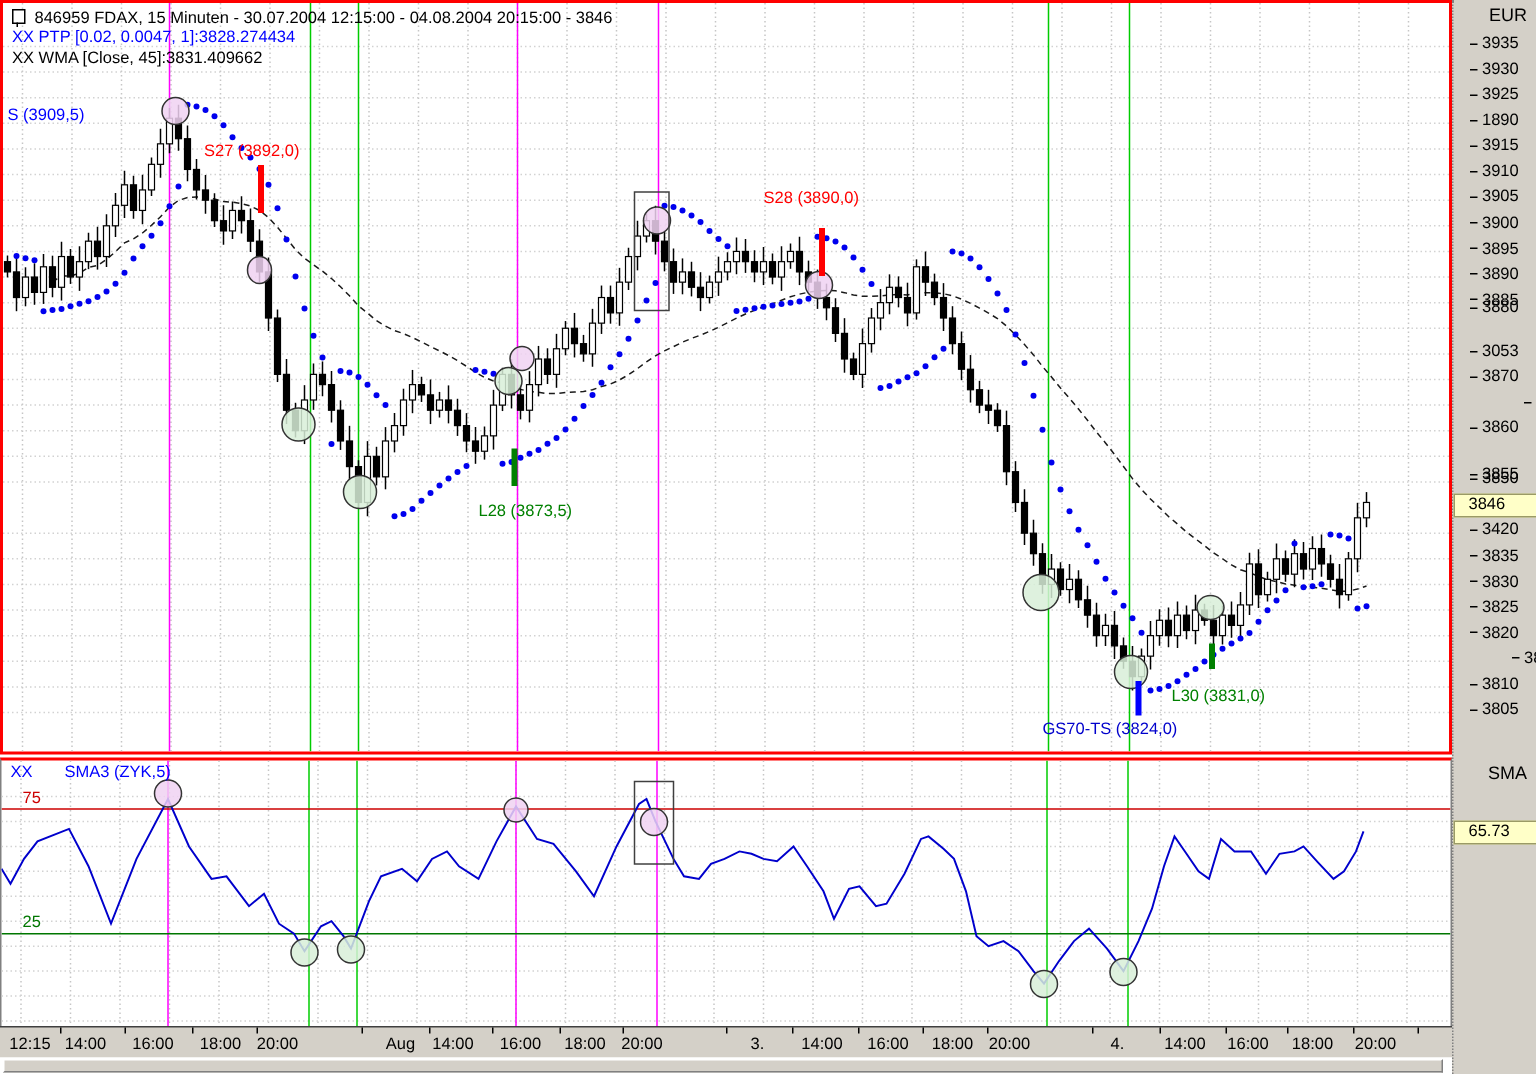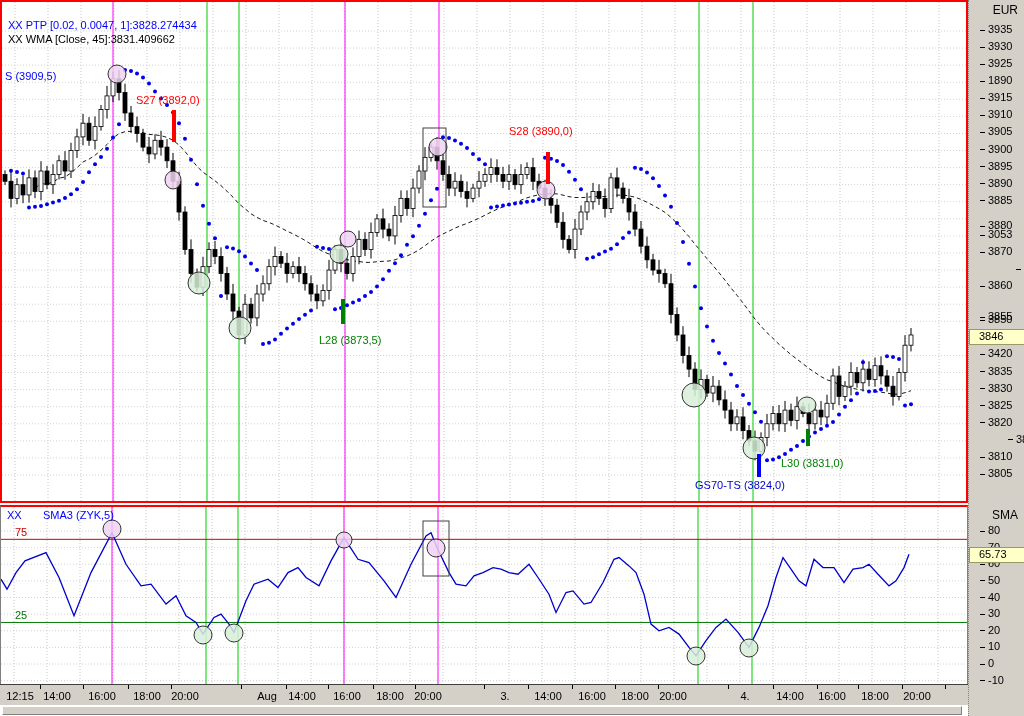--- a/index.html
+++ b/index.html
@@ -52,54 +52,45 @@
         <div class="axis-label" style="top: 40.0769px;">3930</div>
         <div class="axis-label" style="top: 57.1538px;">3925</div>
         <div class="axis-label" style="top: 74.2308px;">1890</div>
         <div class="axis-label" style="top: 91.3077px;">3915</div>
         <div class="axis-label" style="top: 108.385px;">3910</div>
         <div class="axis-label" style="top: 125.462px;">3905</div>
         <div class="axis-label" style="top: 142.538px;">3900</div>
         <div class="axis-label" style="top: 159.615px;">3895</div>
         <div class="axis-label" style="top: 176.692px;">3890</div>
         <div class="axis-label" style="top: 193.769px;">3885</div>
-        <div class="axis-label" style="top: 219px;">3880</div>
+        <div class="axis-label" style="top: 199px;">3880</div>
         <div class="axis-label" style="top: 227.923px;">3053</div>
         <div class="axis-label" style="top: 245px;">3870</div>
         <div class="axis-label" style="top: 262.077px; margin-left: 36px;">3865</div>
         <div class="axis-label" style="top: 279.154px;">3860</div>
         <div class="axis-label" style="top: 296.231px; margin-top: 14px;">3855</div>
         <div class="axis-label" style="top: 313.308px;">3850</div>
         <div class="axis-label" style="top: 347.462px;">3420</div>
         <div class="axis-label" style="top: 364.538px;">3835</div>
         <div class="axis-label" style="top: 381.615px;">3830</div>
         <div class="axis-label" style="top: 398.692px;">3825</div>
         <div class="axis-label" style="top: 415.769px;">3820</div>
         <div class="axis-label" style="top: 432.846px; margin-left: 28px;">3815</div>
         <div class="axis-label" style="top: 449.923px;">3810</div>
         <div class="axis-label" style="top: 467px;">3805</div>
       </div>
     <div class="cur-box" id="price-cur" style="top:329px">3846</div>
     <div class="axis-title" style="top:508px">SMA</div>
-    <div id="osc-axis-labels" style="position:absolute;left:0;top:505px;width:56px;height:180px;">
-        <div class="axis-label" style="top: 19px;">80</div>
-        <div class="axis-label" style="top: 35.625px;">70</div>
-        <div class="axis-label" style="top: 52.25px;">60</div>
-        <div class="axis-label" style="top: 68.875px;">50</div>
-        <div class="axis-label" style="top: 85.5px;">40</div>
-        <div class="axis-label" style="top: 102.125px;">30</div>
-        <div class="axis-label" style="top: 118.75px;">20</div>
-        <div class="axis-label" style="top: 135.375px;">10</div>
-        <div class="axis-label" style="top: 152px;">0</div>
-        <div class="axis-label" style="top: 168.625px;">-10</div>
-      </div>
     <div class="cur-box" id="osc-cur" style="top:547px">65.73</div>
   </div>
 
   <div id="upper-panel">
+    <div class="t-line" id="title-line">
+      <span id="pin-icon"></span><span>846959  FDAX, 15 Minuten - 30.07.2004 12:15:00 - 04.08.2004 20:15:00 - 3846</span>
+    </div>
     <div class="t-line" id="ind1-line">XX PTP [0.02, 0.0047, 1]:3828.274434</div>
     <div class="t-line" id="ind2-line">XX WMA [Close, 45]:3831.409662</div>
     <svg id="usvg" width="964" height="499">
         <line x1="13" y1="0" x2="13" y2="499" stroke="#c6c6c6" stroke-dasharray="1 2"></line>
         <line x1="46" y1="0" x2="46" y2="499" stroke="#c6c6c6" stroke-dasharray="1 2"></line>
         <line x1="79" y1="0" x2="79" y2="499" stroke="#c6c6c6" stroke-dasharray="1 2"></line>
         <line x1="112" y1="0" x2="112" y2="499" stroke="#c6c6c6" stroke-dasharray="1 2"></line>
         <line x1="145" y1="0" x2="145" y2="499" stroke="#c6c6c6" stroke-dasharray="1 2"></line>
         <line x1="178" y1="0" x2="178" y2="499" stroke="#c6c6c6" stroke-dasharray="1 2"></line>
         <line x1="211" y1="0" x2="211" y2="499" stroke="#c6c6c6" stroke-dasharray="1 2"></line>

